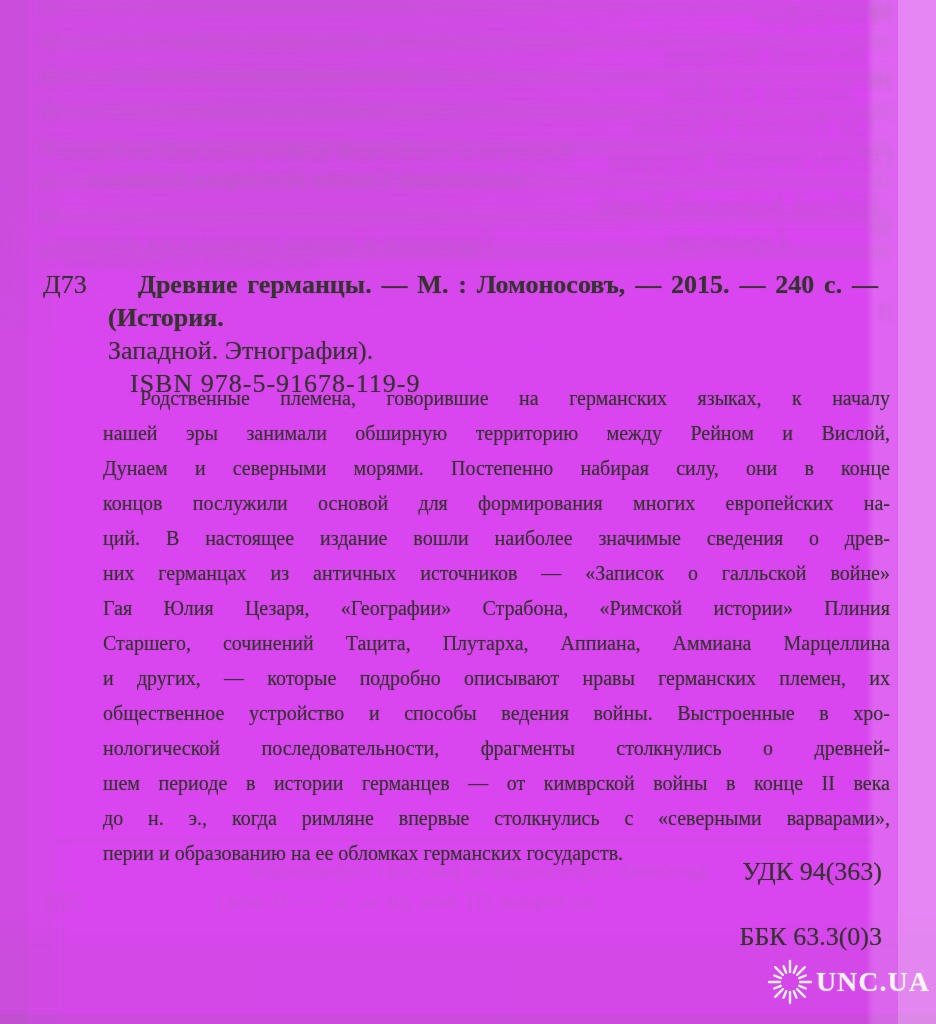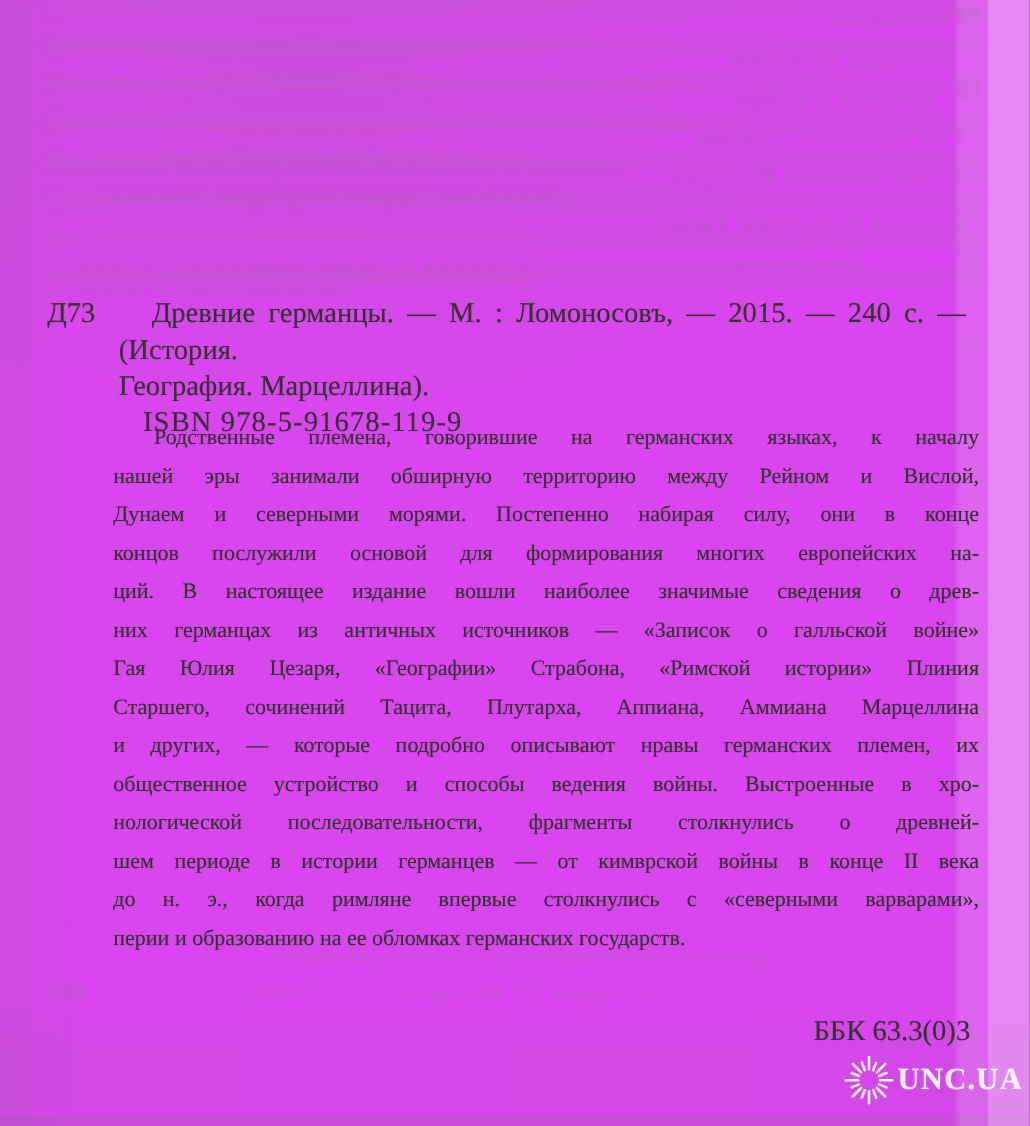--- a/index.html
+++ b/index.html
@@ -50,21 +50,21 @@
   .gb2{top:887px;left:216px;opacity:0.20;}
   .gbn{top:889px;left:44px;}
   
   .crease-h{position:absolute;left:56px;top:839px;width:816px;height:2px;background:rgba(110,108,100,0.10);filter:blur(1px);}
   .crease-v{position:absolute;left:62px;top:839px;width:2px;height:170px;background:rgba(110,108,100,0.07);filter:blur(1px);}
   
   .print{position:absolute;font-size:26px;line-height:33px;
     text-shadow:0 0 1px rgba(54,52,48,0.45);}
   .code-d73{left:43px;top:268px;}
   .bib{left:108px;top:268px;width:770px;}
-  .bib-l1{text-align:justify;text-align-last:justify;text-indent:30px;}
+  .bib-l1{text-align:justify;text-align-last:justify;text-indent:30px;font-weight:bold;}
   .bib-l2{margin-top:0;}
   .isbn-line{text-indent:22px;letter-spacing:1px;}
   .annotation{left:103px;top:381px;width:787px;}
   .aline{height:35px;font-size:20px;line-height:35px;text-align:justify;text-align-last:justify;
     text-shadow:0 0 1px rgba(54,52,48,0.45);}
   .aline.first{text-indent:37px;}
   .aline.last{text-align-last:left;}
   .codes{position:absolute;right:54px;text-align:right;font-size:26px;line-height:37px;
     text-shadow:0 0 1px rgba(54,52,48,0.45);}
   .udk{top:853px;}
@@ -102,41 +102,42 @@
 
   <div class="crease-h"></div>
   <div class="crease-v"></div>
   <div class="ghost gb1">древних германцев и рассказ германцев</div>
   <div class="ghost gb2">истории (II век до н. э. — II век)</div>
   <div class="ghost num gbn">221</div>
 
   <div class="print code-d73">Д73</div>
   <div class="print bib">
     <div class="bib-l1">Древние германцы. — М. : Ломоносовъ, — 2015. — 240 с. — (История.</div>
-    <div class="bib-l2">География. Марцеллина).</div>
+    <div class="bib-l2">Западной. Этнография).</div>
     <div class="isbn-line">ISBN 978-5-91678-119-9</div>
   </div>
 
   <div class="print annotation">
     <div class="aline first">Родственные племена, говорившие на германских языках, к началу</div>
     <div class="aline">нашей эры занимали обширную территорию между Рейном и Вислой,</div>
     <div class="aline">Дунаем и северными морями. Постепенно набирая силу, они в конце</div>
     <div class="aline">концов послужили основой для формирования многих европейских на-</div>
     <div class="aline">ций. В настоящее издание вошли наиболее значимые сведения о древ-</div>
     <div class="aline">них германцах из античных источников — «Записок о галльской войне»</div>
     <div class="aline">Гая Юлия Цезаря, «Географии» Страбона, «Римской истории» Плиния</div>
     <div class="aline">Старшего, сочинений Тацита, Плутарха, Аппиана, Аммиана Марцеллина</div>
     <div class="aline">и других, — которые подробно описывают нравы германских племен, их</div>
     <div class="aline">общественное устройство и способы ведения войны. Выстроенные в хро-</div>
     <div class="aline">нологической последовательности, фрагменты столкнулись о древней-</div>
     <div class="aline">шем периоде в истории германцев — от кимврской войны в конце II века</div>
     <div class="aline">до н. э., когда римляне впервые столкнулись с «северными варварами»,</div>
     <div class="aline last">перии и образованию на ее обломках германских государств.</div>
   </div>
 
+  <div class="codes udk">УДК 94(363)</div>
   <div class="codes bbk">ББК 63.3(0)3</div>
 
   <div class="watermark">
     <svg class="sunburst" viewBox="-26 -26 52 52">
       <g stroke="#ffffff" stroke-width="2.4" stroke-linecap="round">
         <line x1="0" y1="-10" x2="0" y2="-21"></line>
         <line x1="3.8" y1="-9.2" x2="6.5" y2="-15.8" transform="rotate(0)"></line>
         <line x1="7.1" y1="-7.1" x2="14.8" y2="-14.8"></line>
         <line x1="9.2" y1="-3.8" x2="15.8" y2="-6.5"></line>
         <line x1="10" y1="0" x2="21" y2="0"></line>

